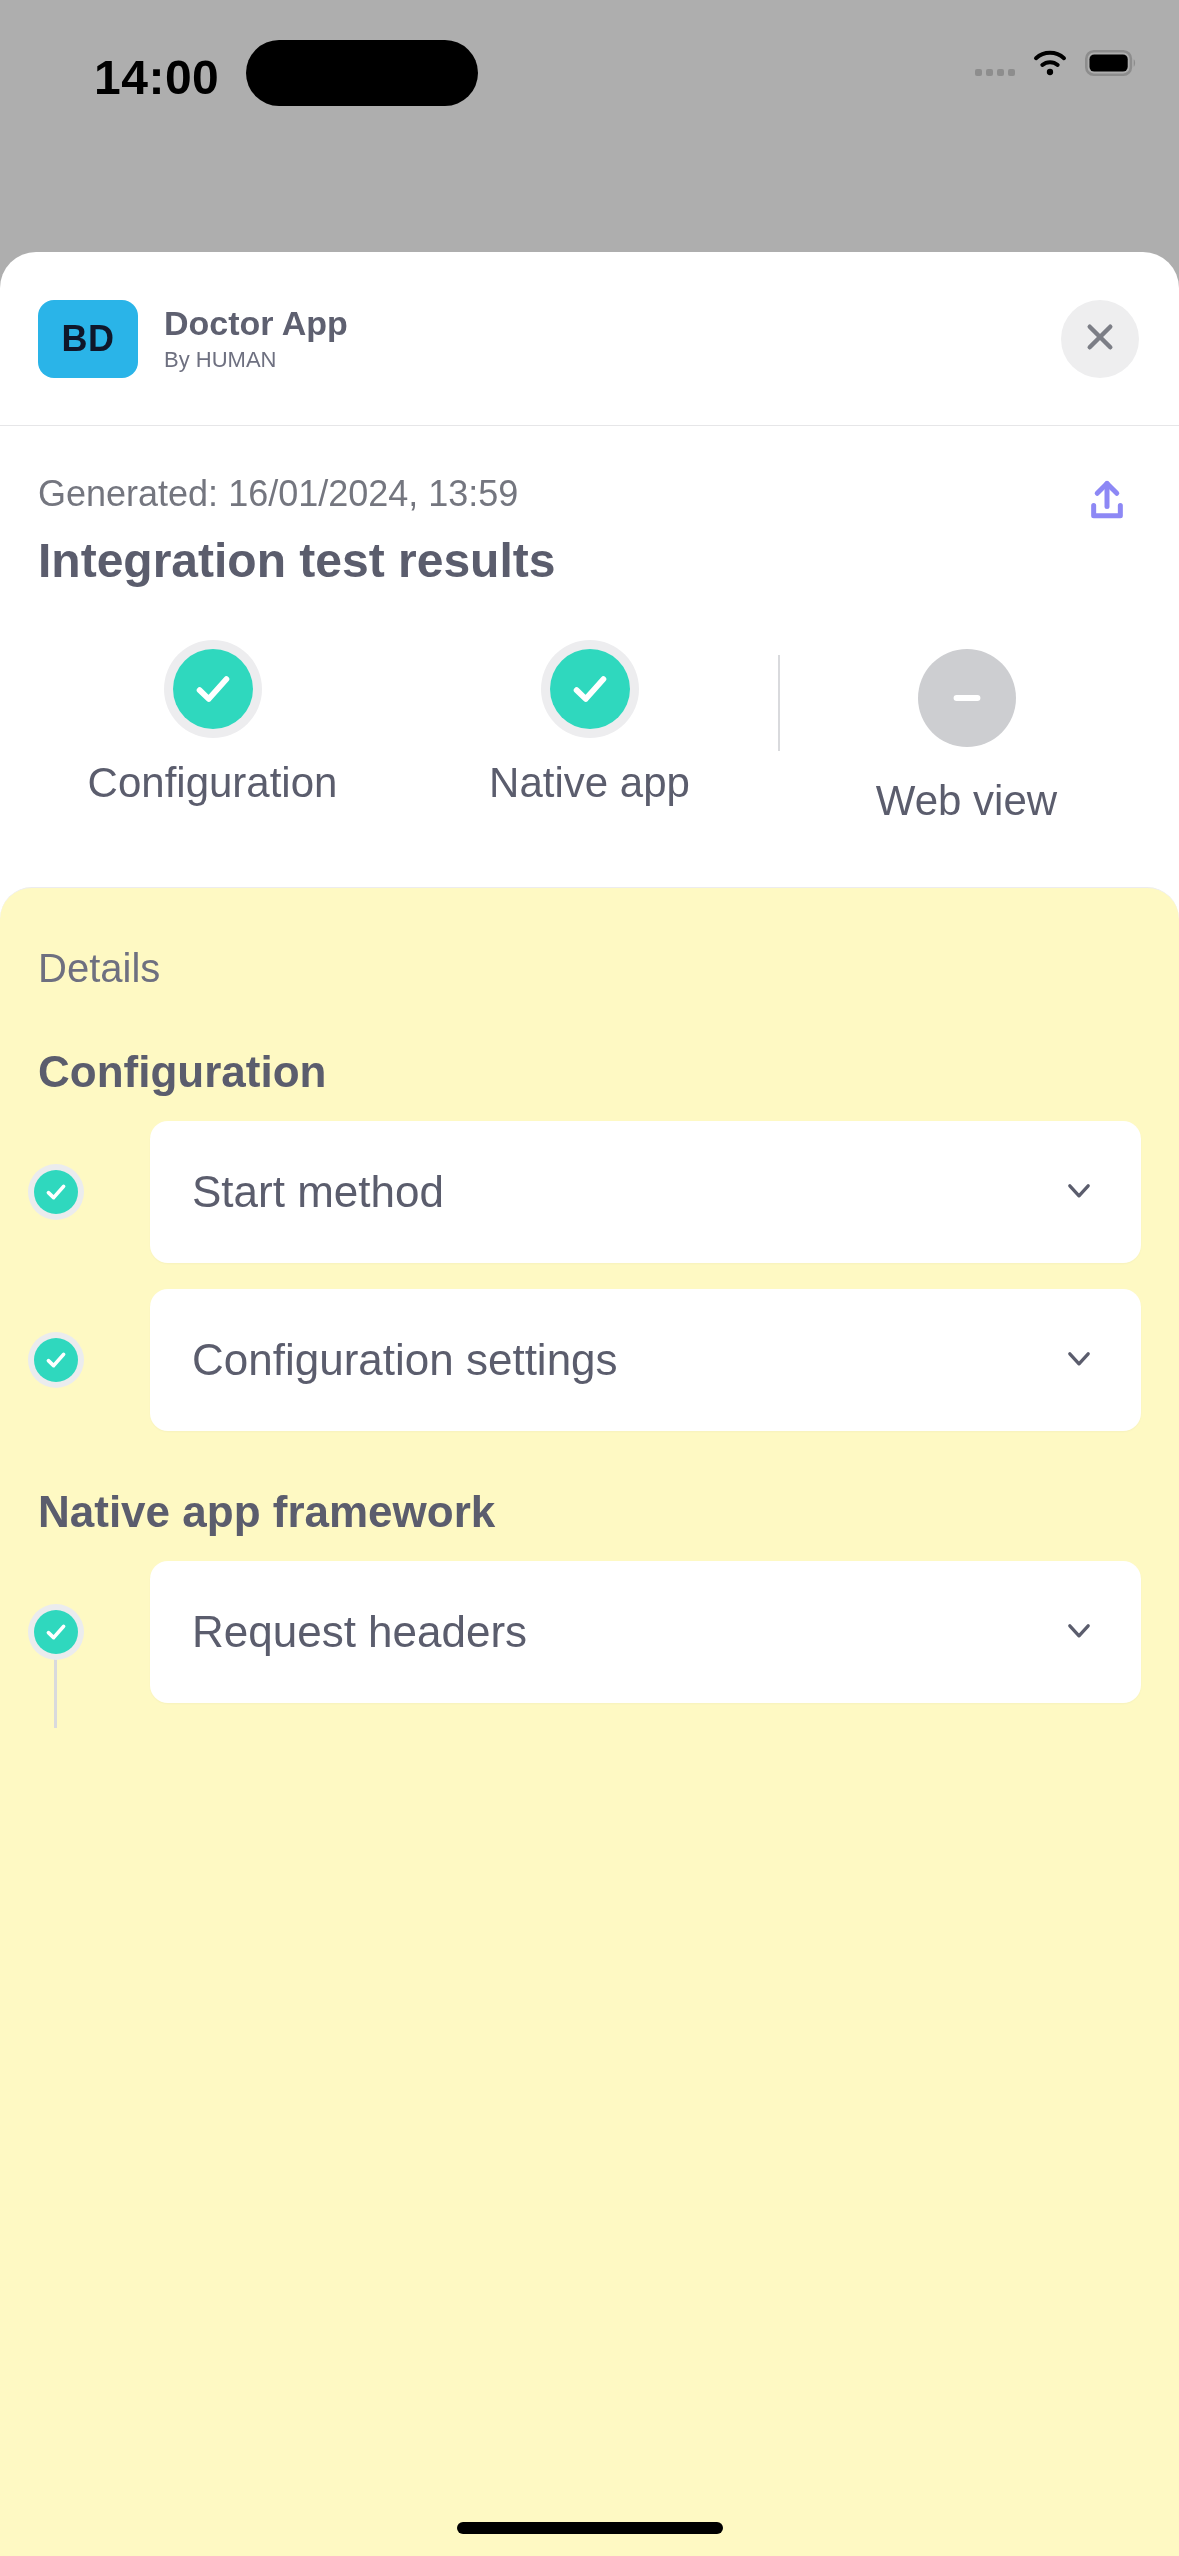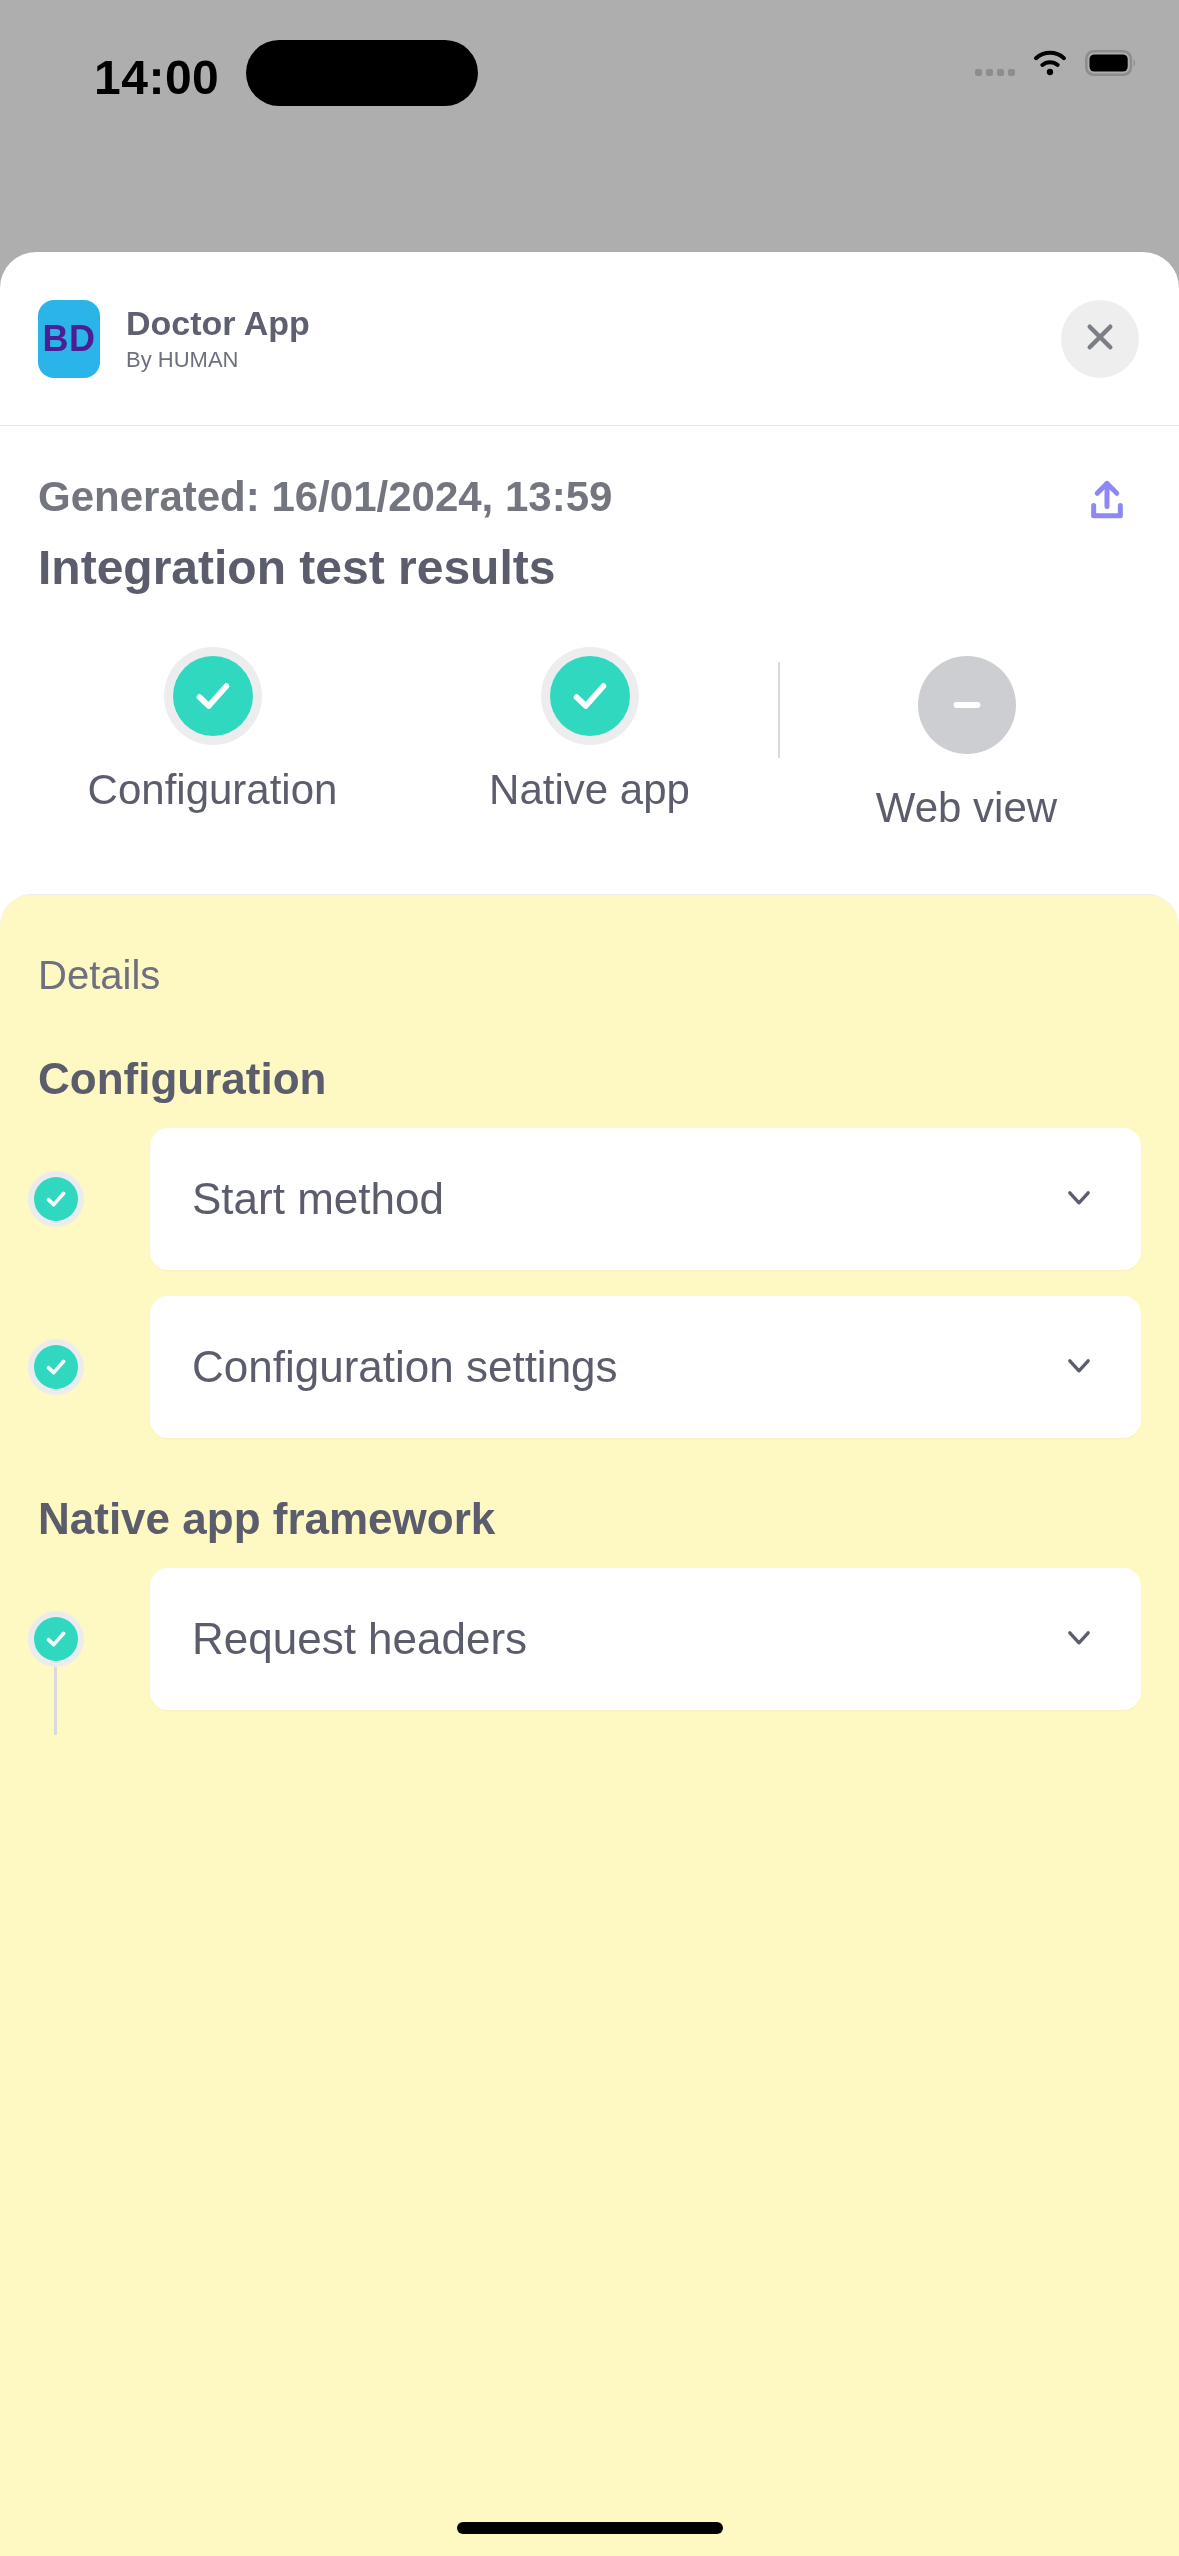--- a/index.html
+++ b/index.html
@@ -59,25 +59,25 @@
   
   .sheet-header {
     position:relative;
     height:174px;
     border-bottom:1.5px solid #e6e6e8;
     display:flex; align-items:center;
     padding:0 38px;
     flex:0 0 auto;
   }
   .app-badge {
-    width:62px; height:78px;
+    width:100px; height:78px;
     background:#2ab4e8;
     border-radius:16px;
     display:flex; align-items:center; justify-content:center;
-    color:#4c1d95; font-size:36px; font-weight:bold;
+    color:#0f172a; font-size:36px; font-weight:bold;
     letter-spacing:0.5px;
     flex:0 0 auto;
   }
   .app-meta { margin-left:26px; }
   .app-title {
     font-size:34px; font-weight:bold; color:#5e6070;
     line-height:1.15;
   }
   .app-author {
     font-size:22px; color:#6e7080; font-weight:normal;
@@ -92,21 +92,21 @@
   }
   .close-btn svg { width:38px; height:38px; }
 
   
   .report-head {
     position:relative;
     padding:46px 38px 0 38px;
     flex:0 0 auto;
   }
   .generated {
-    font-size:42px; color:#74767f; font-weight:bold;
+    font-size:36px; color:#74767f; font-weight:normal;
     line-height:1.2;
   }
   .report-title {
     font-size:48px; color:#5b5d6d; font-weight:bold;
     line-height:1.25; margin-top:16px;
   }
   .share-btn {
     position:absolute; right:38px; top:42px;
     width:68px; height:68px;
     background:none; border:none; cursor:pointer;

